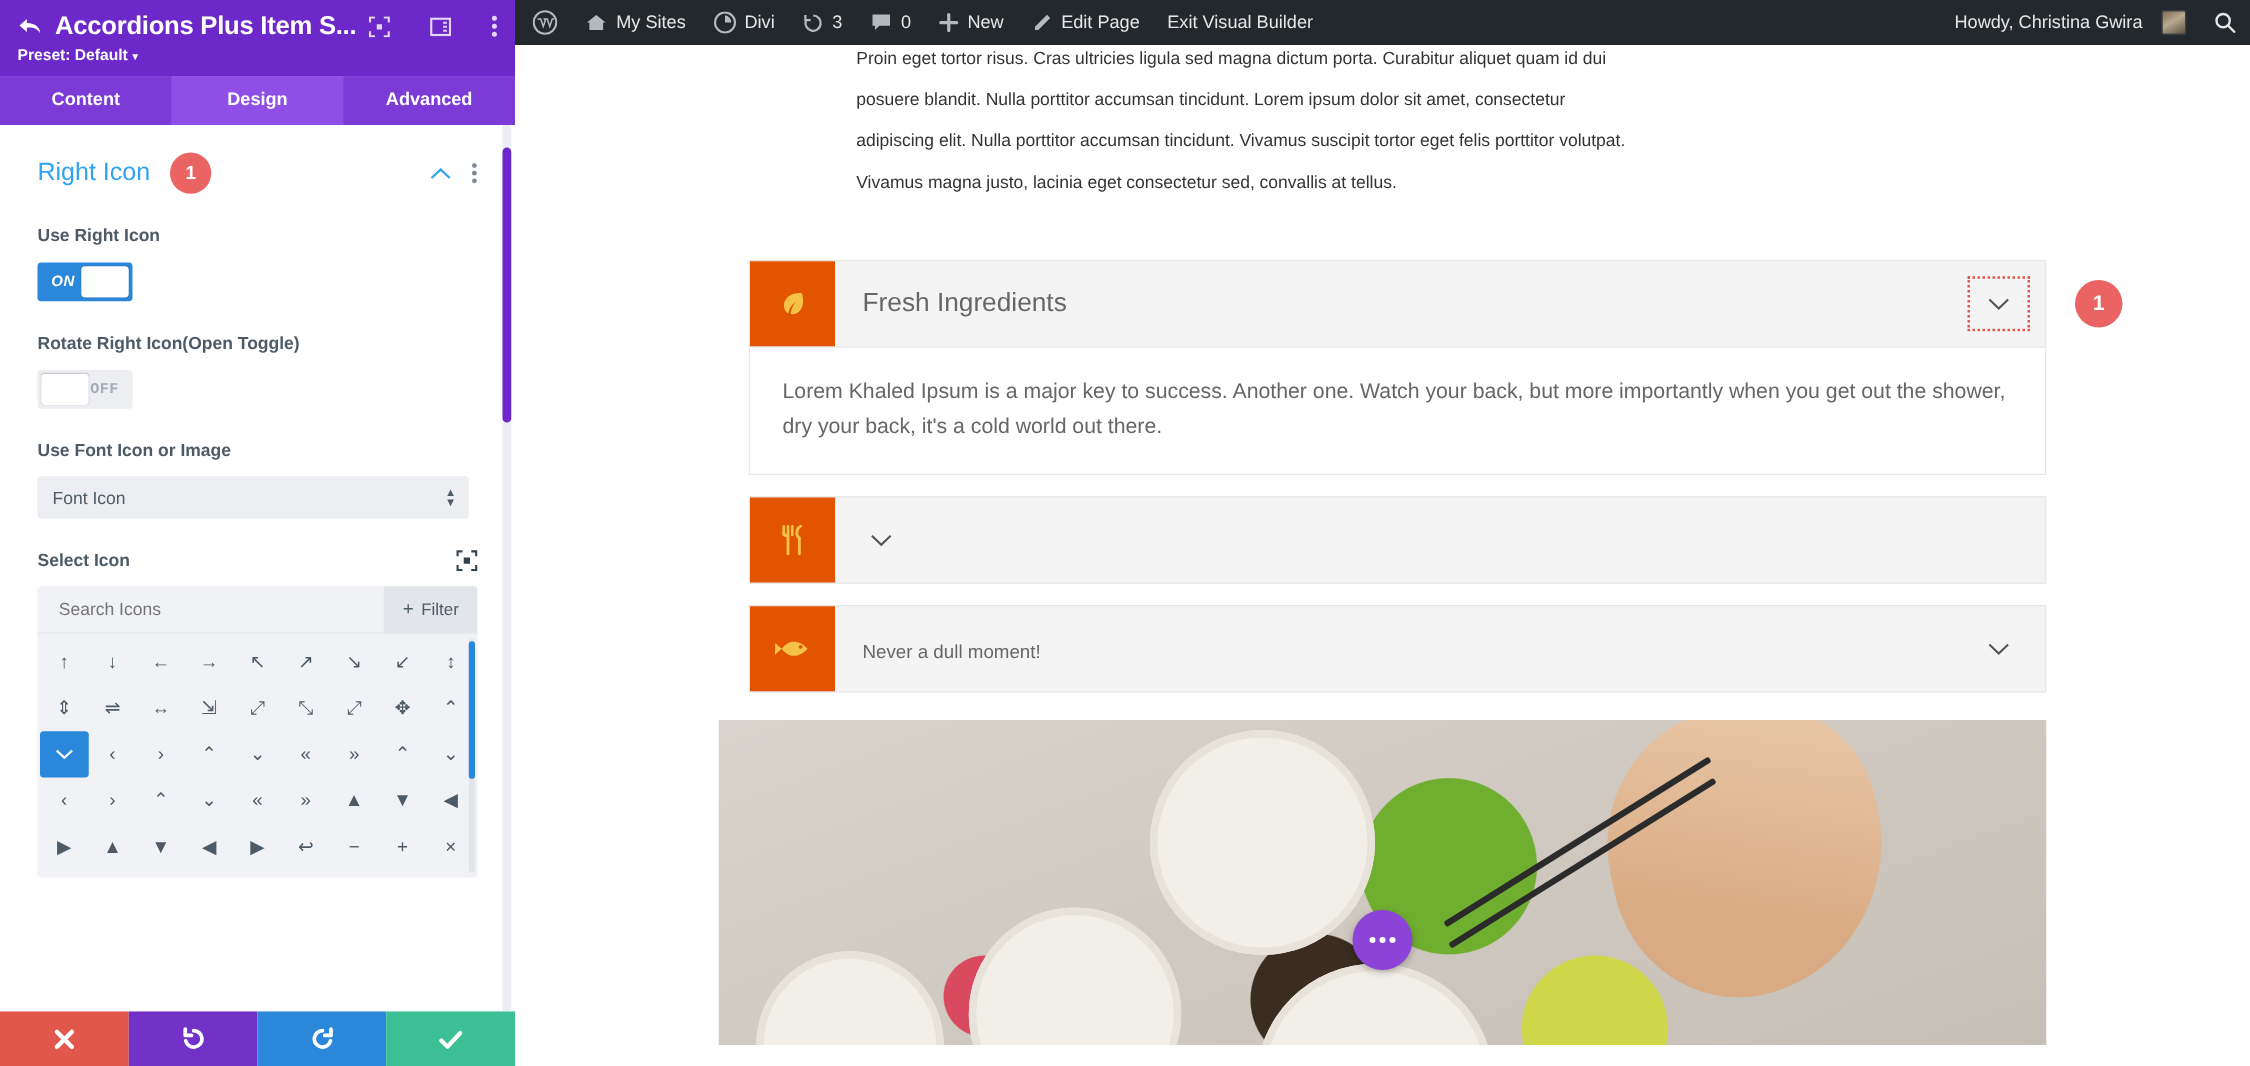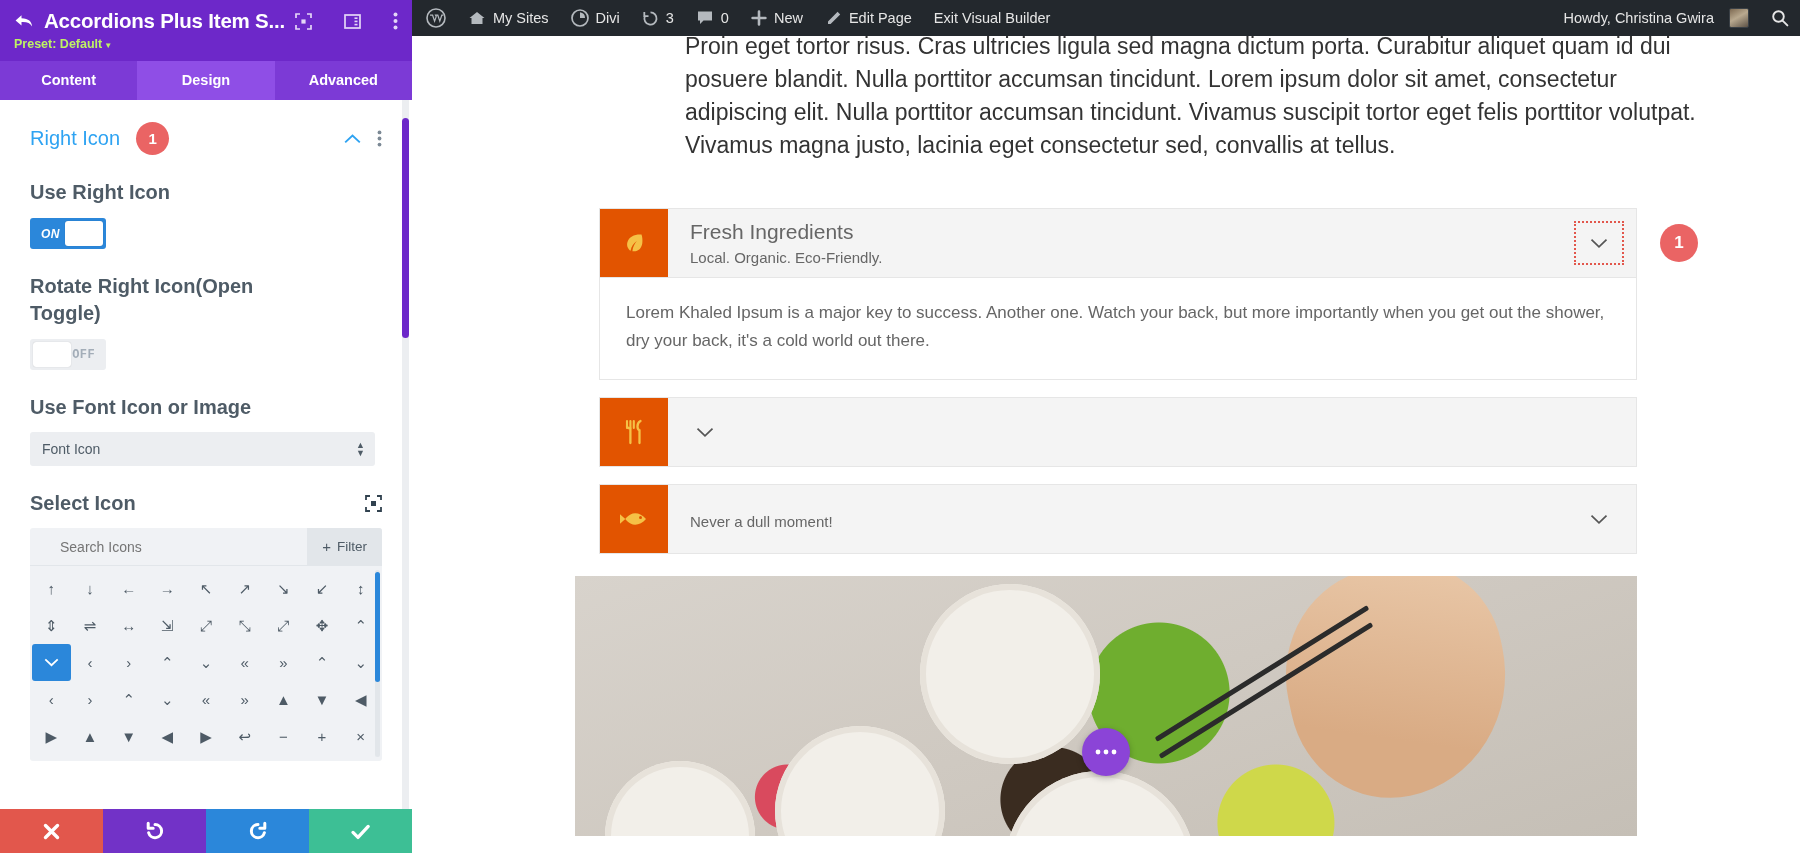--- a/index.html
+++ b/index.html
@@ -32,21 +32,21 @@
   .panel-title {
     font-size: 20.5px; font-weight: bold; color: #fff;
     letter-spacing: -0.2px; flex: 0 0 auto;
   }
   .hdr-icon {
     color: #e4d6f7; cursor: pointer; display:inline-flex; align-items:center;
     justify-content:center;
   }
   .hdr-spacer { flex: 1 1 auto; }
   .preset-line {
-    margin-top: 4px; font-size: 12.5px; color: #bef264; font-weight: bold;
+    margin-top: 4px; font-size: 12.5px; color: #ffffff; font-weight: bold;
     cursor: pointer;
   }
   .preset-caret { font-size: 8px; margin-left: 2px; }
 
   .panel-tabs { display: flex; background: #7c3ad6; }
   .panel-tab {
     flex: 1 1 0; text-align: center; padding: 11px 0 12px 0;
     color: #fff; font-size: 14.5px; font-weight: bold;
     cursor: pointer; background: #7c3ad6;
   }
@@ -77,21 +77,21 @@
     background: #ea6464; color: #fff; font-size: 15px; font-weight: bold;
     display: flex; align-items: center; justify-content: center;
     margin-left: 16px;
   }
   .section-ctrls { margin-left: auto; display: flex; align-items: center; gap: 16px; }
   .sec-ctrl { color: #2ea3f2; cursor: pointer; display:inline-flex; }
   .sec-ctrl.dots { color: #8f9aa6; font-size: 16px; letter-spacing: 0; }
 
   .field { margin-top: 24px; }
   .field-label {
-    font-size: 20px; color: #4e5b66; font-weight: bold;
+    font-size: 14px; color: #4e5b66; font-weight: bold;
     line-height: 1.35; max-width: 260px;
   }
   .toggle {
     margin-top: 12px; width: 76px; height: 31px; border-radius: 3px;
     display: flex; align-items: center; cursor: pointer; position: relative;
   }
   .toggle.on { background: #2b87da; justify-content: flex-end; }
   .toggle.off { background: #eceef1; justify-content: flex-start; }
   .toggle .knob {
     width: 38px; height: 25px; background: #fff; border-radius: 3px; margin: 0 3px;
@@ -120,21 +120,21 @@
   .icon-picker {
     margin-top: 11px; width: 352px; background: #f0f2f5;
     border-radius: 3px; overflow: hidden; position: relative;
   }
   .icon-search-row {
     display: flex; align-items: center; height: 38px;
     border-bottom: 1px solid #e2e6ea;
   }
   .icon-search-input {
     flex: 1 1 auto; border: none; background: transparent; outline: none;
-    font-size: 14px; color: #a3adb8; padding-left: 30px;
+    font-size: 14px; color: #a3adb8; padding-left: 17px;
     font-family: "Liberation Sans", sans-serif;
   }
   .icon-filter-btn {
     background: #e2e6ea; color: #4e5b66; font-size: 13.5px; font-weight: normal;
     height: 38px; display: flex; align-items: center; gap: 6px;
     padding: 0 15px; cursor: pointer;
   }
   .icon-filter-btn .plus { font-size: 15px; }
   .icon-grid {
     display: grid; grid-template-columns: repeat(9, 1fr);
@@ -189,21 +189,21 @@
   #page-canvas {
     position: absolute; left: 412px; top: 36px;
     width: 1388px; height: 817px; background: #fff; overflow: hidden;
   }
   .para-block {
     padding: 0 0 0 0;
     margin: 0 auto; width: 842px; position: relative; top: -6px;
   }
   .para-line {
     font-family: "Liberation Sans", sans-serif;
-    font-size: 23px; color: #333; line-height: 33px;
+    font-size: 14px; color: #333; line-height: 33px;
     white-space: nowrap;
   }
 
   .accordion-wrap { width: 1062px; margin: 0 auto; position: relative; }
 
   .acc-item { margin-bottom: 17px; position: relative; padding-left: 24px; }
   .acc-header {
     display: flex; align-items: stretch; background: #f4f4f4;
     border: 1px solid #e6e6e6; height: 70px; position: relative;
   }
@@ -572,21 +572,20 @@
 
       <div class="acc-item">
         <div class="acc-header">
           <div class="acc-icon-box">
             <svg width="26" height="26" viewBox="0 0 26 26" aria-hidden="true">
               <path d="M20.5 4.5C14 4 8 6.5 6.4 12.2c-1 3.6.6 7 3.2 8.6.7-3.9 2.8-7.4 6.2-9.7-2.4 2.9-4 6.4-4.4 10.1 5.2 1 9.1-2.6 9.9-8 .4-3 .1-6-.8-8.7Z" fill="#f5c146"></path>
             </svg>
           </div>
           <div class="acc-text">
             <div class="acc-title">Fresh Ingredients</div>
-            <div class="acc-sub">Local. Organic. Eco-Friendly.</div>
           </div>
           <div class="acc-right highlighted">
             <svg width="18" height="11" viewBox="0 0 18 11" fill="none" aria-hidden="true">
               <path d="M1.5 1.6 9 8.8l7.5-7.2" stroke="#555" stroke-width="1.7" fill="none"></path>
             </svg>
           </div>
           <div class="acc-badge">1</div>
         </div>
         <div class="acc-body">
           <p>Lorem Khaled Ipsum is a major key to success. Another one. Watch your back, but more importantly when you get out the shower, dry your back, it's a cold world out there.</p>

